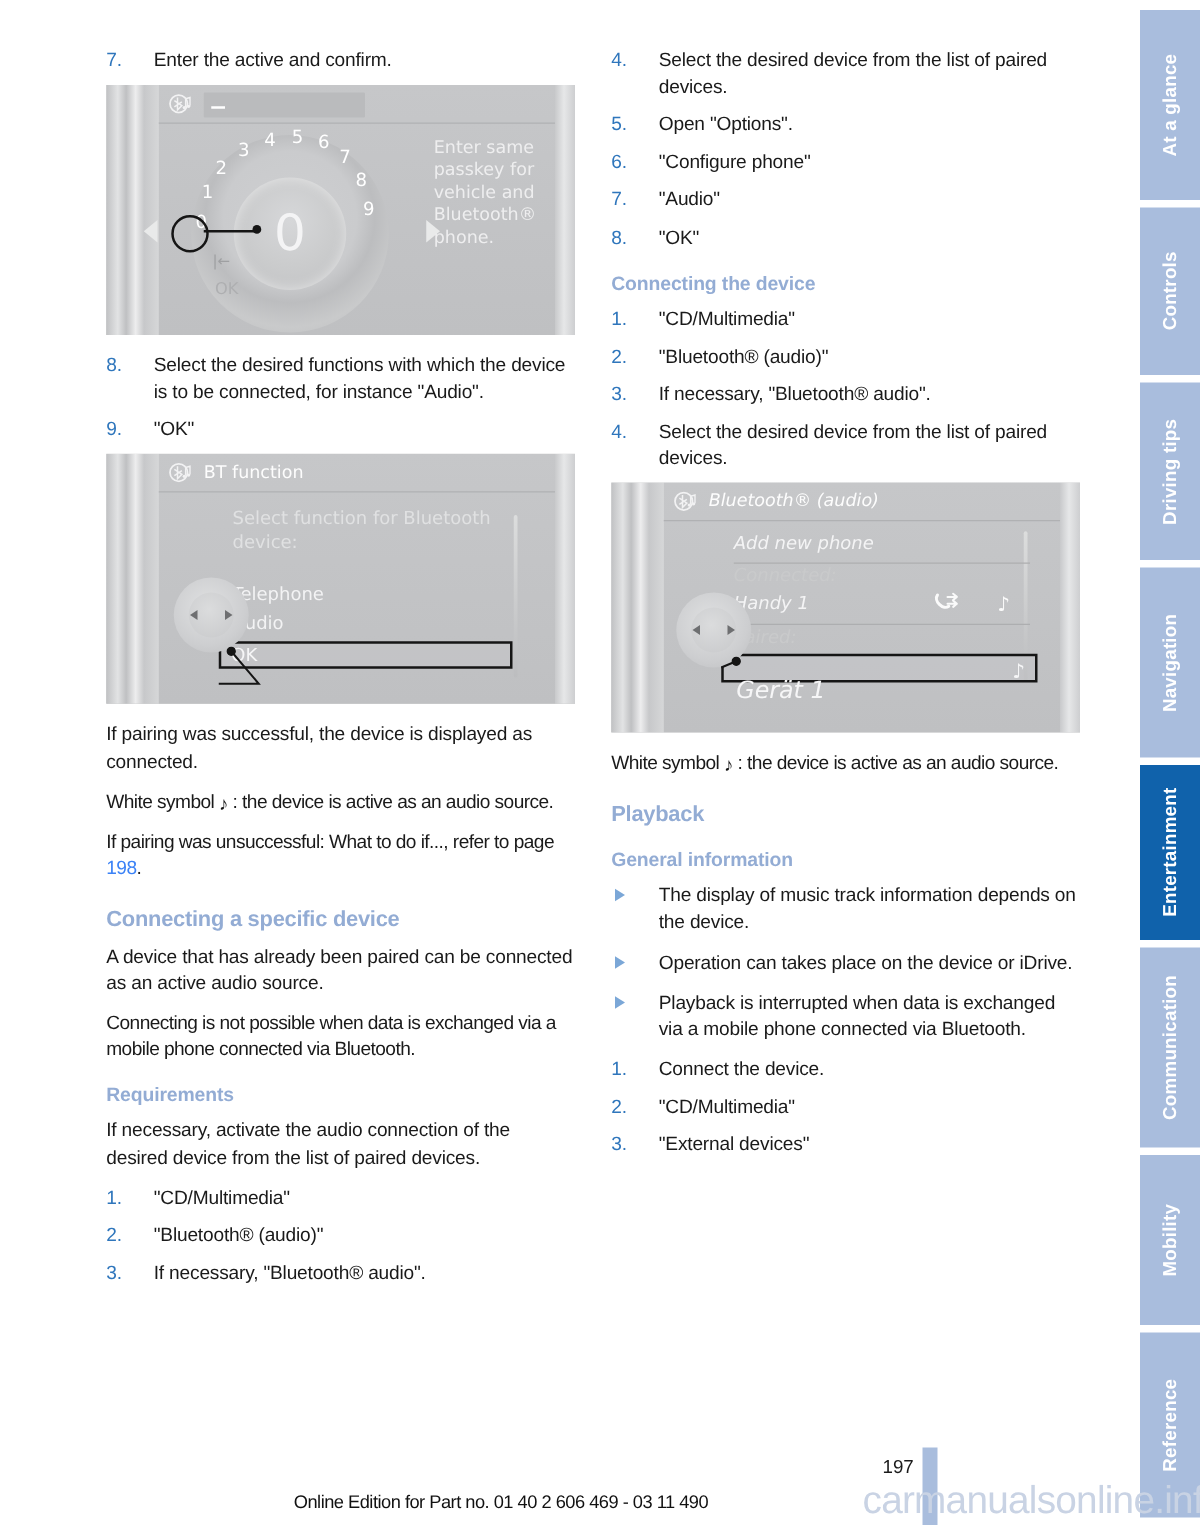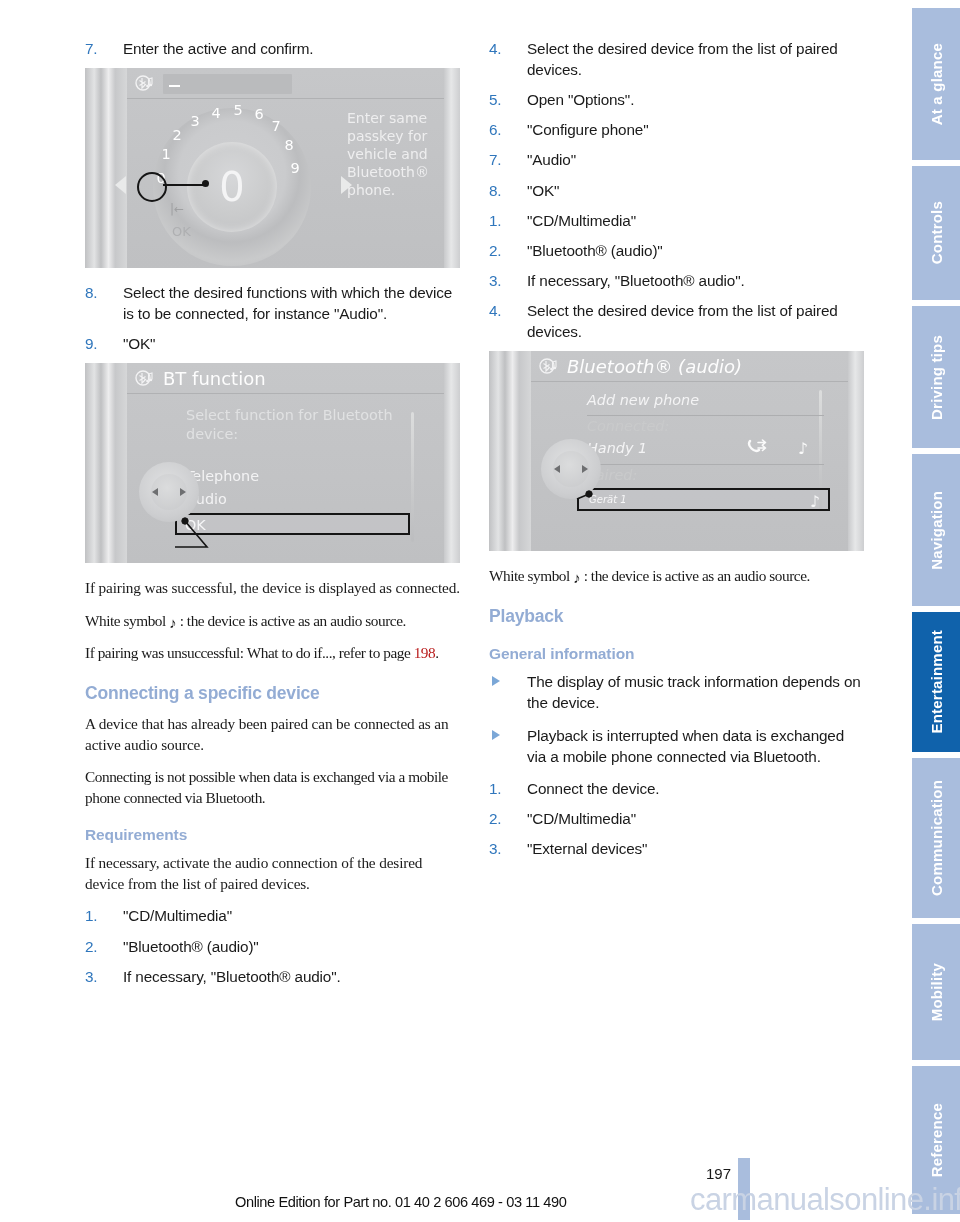--- a/index.html
+++ b/index.html
@@ -29,21 +29,20 @@
   .col-left  { left: 85px; }
   .col-right { left: 489px; }
 
   
   p.body {
     margin: 0 0 11px 0;
     font-size: 15.3px;
     line-height: 1.38;
     color: #1a1a1a;
     letter-spacing: -0.15px;
-    font-family: Liberation Serif, serif;
   }
   p.body.tight { letter-spacing: -0.45px; }
 
   h2.sec {
     margin: 20px 0 9px 0;
     font-size: 17.5px;
     font-weight: bold;
     color: #93acd4;
     letter-spacing: -0.2px;
   }
@@ -99,21 +98,21 @@
   ul.bullets li .tri {
     position: absolute;
     left: 3px;
     top: 5px;
     width: 0; height: 0;
     border-top: 5px solid transparent;
     border-bottom: 5px solid transparent;
     border-left: 8px solid #7ba7d7;
   }
 
-  .lnk { color: #b91c1c; }
+  .lnk { color: #3b82f6; }
 
   .note-glyph {
     display: inline-block;
     vertical-align: -2px;
     font-size: 15px;
     line-height: 1;
     color: #111;
   }
 
   
@@ -143,21 +142,21 @@
     left: 42px; right: 16px; top: 0; bottom: 0;
     background: linear-gradient(180deg,#c6c7c9 0%, #bfc0c2 100%);
   }
   .idrive .titlebar {
     position: absolute;
     left: 42px; right: 16px; top: 0;
     height: 31px;
     display: flex;
     align-items: center;
     color: #fdfdfd;
-    font-size: 18px;
+    font-size: 14px;
     border-bottom: 1px solid #b0b1b3;
     box-sizing: border-box;
   }
   .idrive .titlebar .btico { margin: 0 8px 0 8px; }
   .bticon {
     display: inline-block;
     width: 20px; height: 16px;
     position: relative;
   }
   .bticon svg { display:block; }
@@ -361,22 +360,22 @@
   }
   .bta-sel-box {
     position: absolute;
     left: 46px; right: 18px;
     height: 23px;
     border: 2px solid #151515;
     background: rgba(201,202,204,.30);
     box-sizing: border-box;
   }
   .bta-sel-box .lbl {
-    position: absolute; left: 10px; top: 4px;
-    color: #f6f6f7; font-size: 10px;
+    position: absolute; left: 10px; top: 16px;
+    color: #f6f6f7; font-size: 19px;
   }
   .bta-sel-box .n {
     position: absolute; right: 8px; top: 2px;
     color: #f6f6f7;
   }
   .bta-icon-phone { position: absolute; right: 56px; top: -2px; }
   .bta-icon-note  { position: absolute; right: 16px; top: -1px; color:#fafafa; font-size: 16px; }
   .scroll-rail {
     position: absolute;
     right: 30px; top: 36px;
@@ -631,20 +630,21 @@
       <li>
         <span class="num">7.</span>
         <span>"Audio"</span>
       </li>
       <li>
         <span class="num">8.</span>
         <span>"OK"</span>
       </li>
     </ol>
 
+    <h3 class="sub">Connecting the device</h3>
 
     <ol class="steps">
       <li>
         <span class="num">1.</span>
         <span>"CD/Multimedia"</span>
       </li>
       <li>
         <span class="num">2.</span>
         <span>"Bluetooth® (audio)"</span>
       </li>
@@ -729,20 +729,24 @@
     <h2 class="sec">Playback</h2>
     <h3 class="sub">General information</h3>
 
     <ul class="bullets">
       <li>
         <span class="tri"></span>
         <span>The display of music track information depends on the device.</span>
       </li>
       <li>
         <span class="tri"></span>
+        <span>Operation can takes place on the device or iDrive.</span>
+      </li>
+      <li>
+        <span class="tri"></span>
         <span>Playback is interrupted when data is exchanged via a mobile phone connected via Bluetooth.</span>
       </li>
     </ul>
 
 
     <ol class="steps">
       <li>
         <span class="num">1.</span>
         <span>Connect the device.</span>
       </li>

